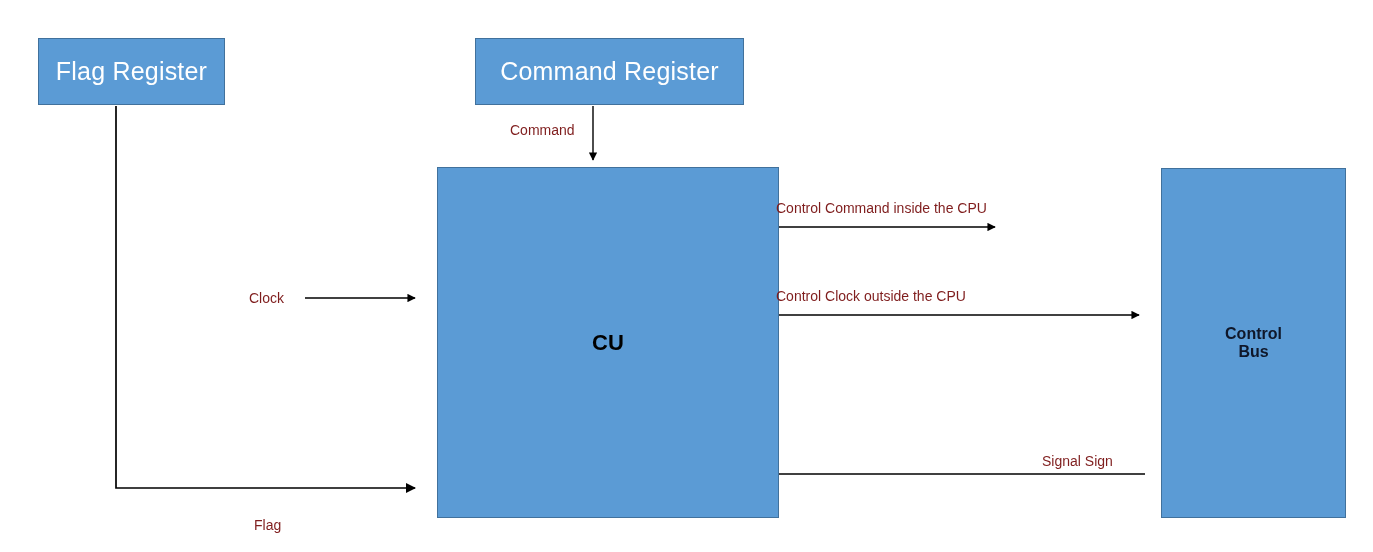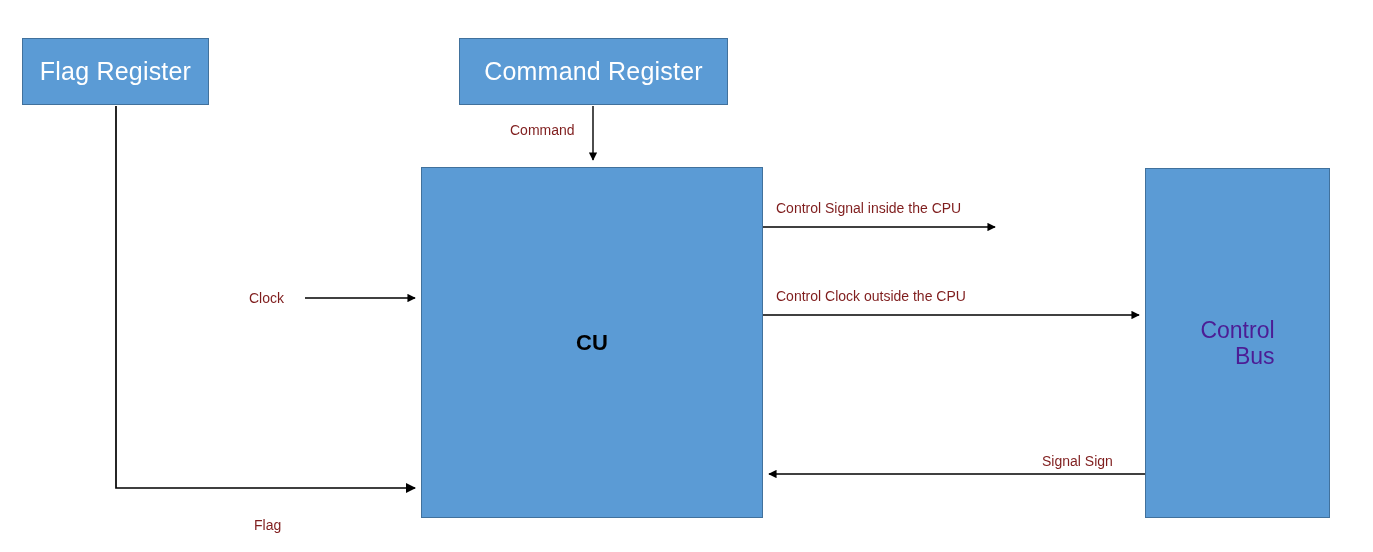--- a/index.html
+++ b/index.html
@@ -26,33 +26,34 @@
     pointer-events: none;
   }
   .node {
     position: absolute;
     box-sizing: border-box;
     background: #5B9BD5;
     border: 1px solid #41719C;
     display: flex;
     align-items: center;
     justify-content: center;
-    text-align: right;
+    text-align: center;
     line-height: 1.15;
+    margin-left: 16px;
   }
   .node-white-label {
     color: #ffffff;
     font-size: 25px;
     font-weight: 400;
     letter-spacing: 0.2px;
   }
   .node-dark-label {
-    color: #4c1d95;
-    font-size: 23px;
-    font-weight: 400;
+    color: #0f172a;
+    font-size: 16px;
+    font-weight: 700;
   }
   .node-bold-label {
     color: #000000;
     font-size: 22px;
     font-weight: bold;
   }
   .edge-label {
     position: absolute;
     font-size: 14px;
     color: #7f1d1d;
@@ -119,19 +120,19 @@
       <div class="node-dark-label">Bus</div>
     </div>
   </div>
 
   <div class="edge-label" style="left:510px; top:123px;">Command</div>
 
   <div class="edge-label" style="left:249px; top:291px;">Clock</div>
 
   <div class="edge-label" style="left:254px; top:518px;">Flag</div>
 
-  <div class="edge-label" style="left:776px; top:201px;">Control Signal inside the CPU</div>
+  <div class="edge-label" style="left:776px; top:201px;">Control Command inside the CPU</div>
 
   <div class="edge-label" style="left:776px; top:289px;">Control Clock outside the CPU</div>
 
   <div class="edge-label" style="left:1042px; top:454px;">Signal Sign</div>
 
 </div>
 
 </body></html>

